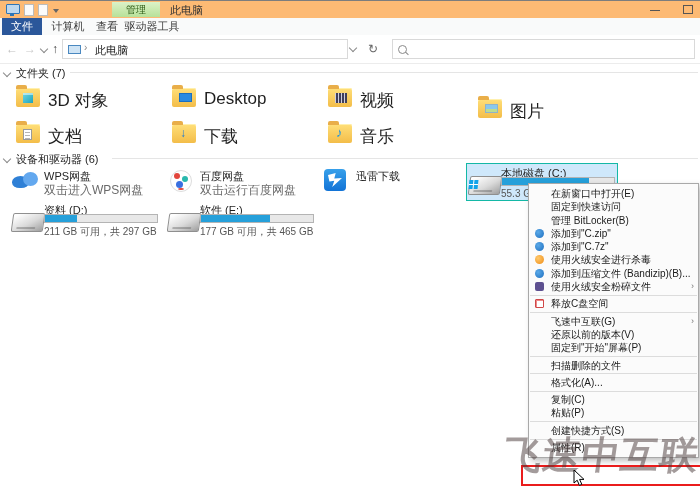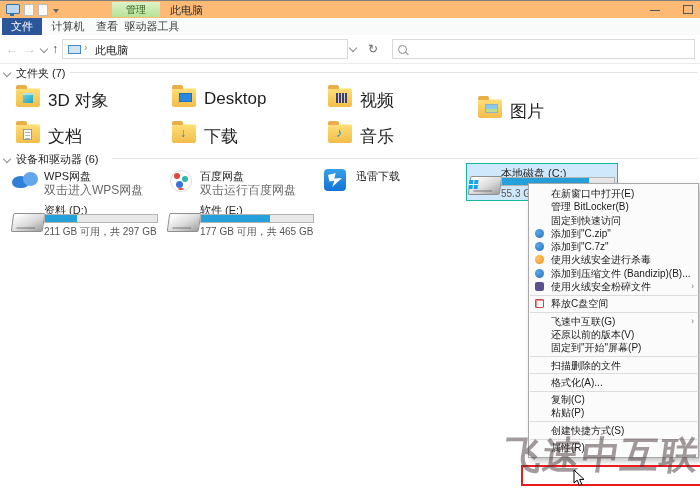--- a/index.html
+++ b/index.html
@@ -236,22 +236,22 @@
         <span class="dname">软件 (E:)</span>
         <div class="bar">
           <i style="width: 62%;"></i>
         </div>
         <span class="dcap">177 GB 可用，共 465 GB</span>
       </div>
     </div>
 
   <div class="ctx" id="ctxmenu">
       <div class="mitem"><span>在新窗口中打开(E)</span></div>
+      <div class="mitem"><span>固定到快速访问</span></div>
       <div class="mitem"><span>管理 BitLocker(B)</span></div>
-      <div class="mitem"><span>固定到快速访问</span></div>
       <div class="mitem"><span class="micon bandizip-zip-icon"></span><span>添加到"C.zip"</span></div>
       <div class="mitem"><span class="micon bandizip-zip-icon"></span><span>添加到"C.7z"</span></div>
       <div class="mitem"><span class="micon huorong-antivirus-icon"></span><span>使用火绒安全进行杀毒</span></div>
       <div class="mitem"><span class="micon bandizip-zip-icon"></span><span>添加到压缩文件 (Bandizip)(B)...</span></div>
       <div class="mitem"><span class="micon huorong-shred-icon"></span><span>使用火绒安全粉碎文件</span><span class="marrow">›</span></div>
       <div class="msep"></div>
       <div class="mitem"><span class="micon disk-cleanup-icon"></span><span>释放C盘空间</span></div>
       <div class="msep"></div>
       <div class="mitem"><span>飞速中互联(G)</span><span class="marrow">›</span></div>
       <div class="mitem"><span>还原以前的版本(V)</span></div>

